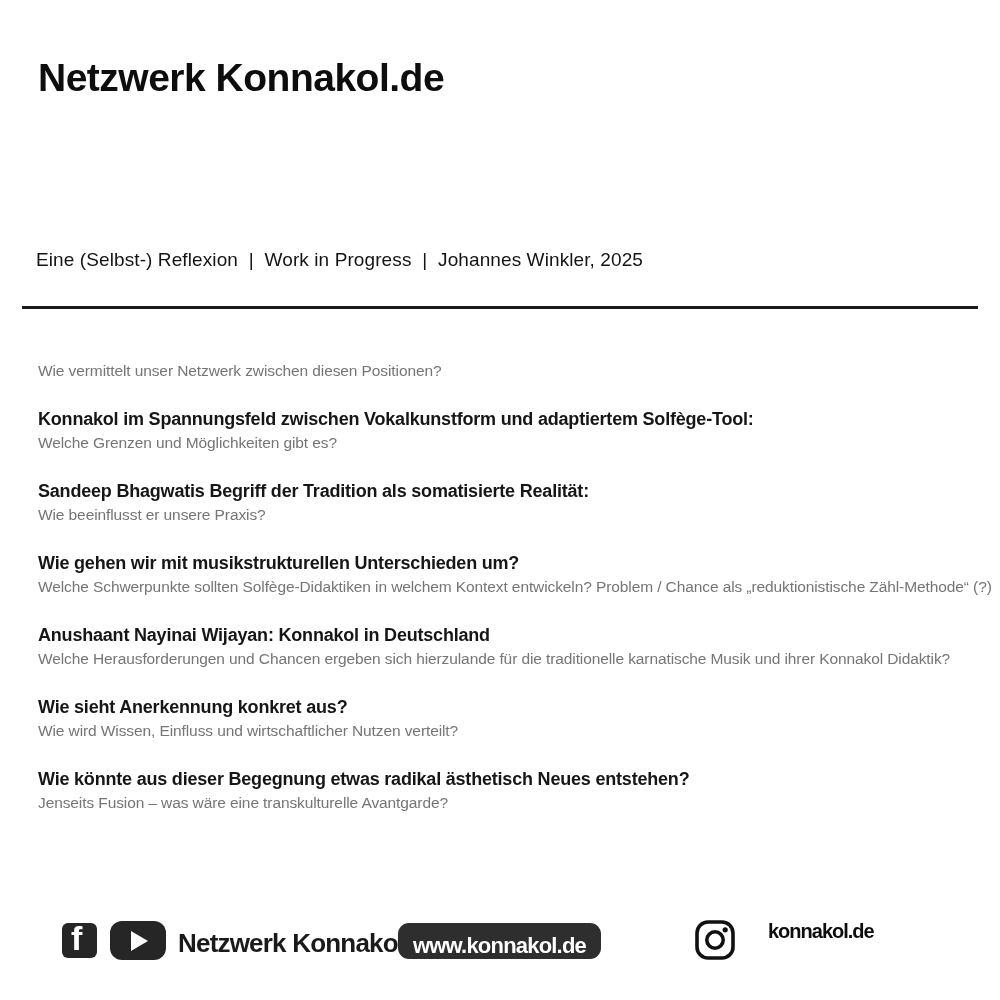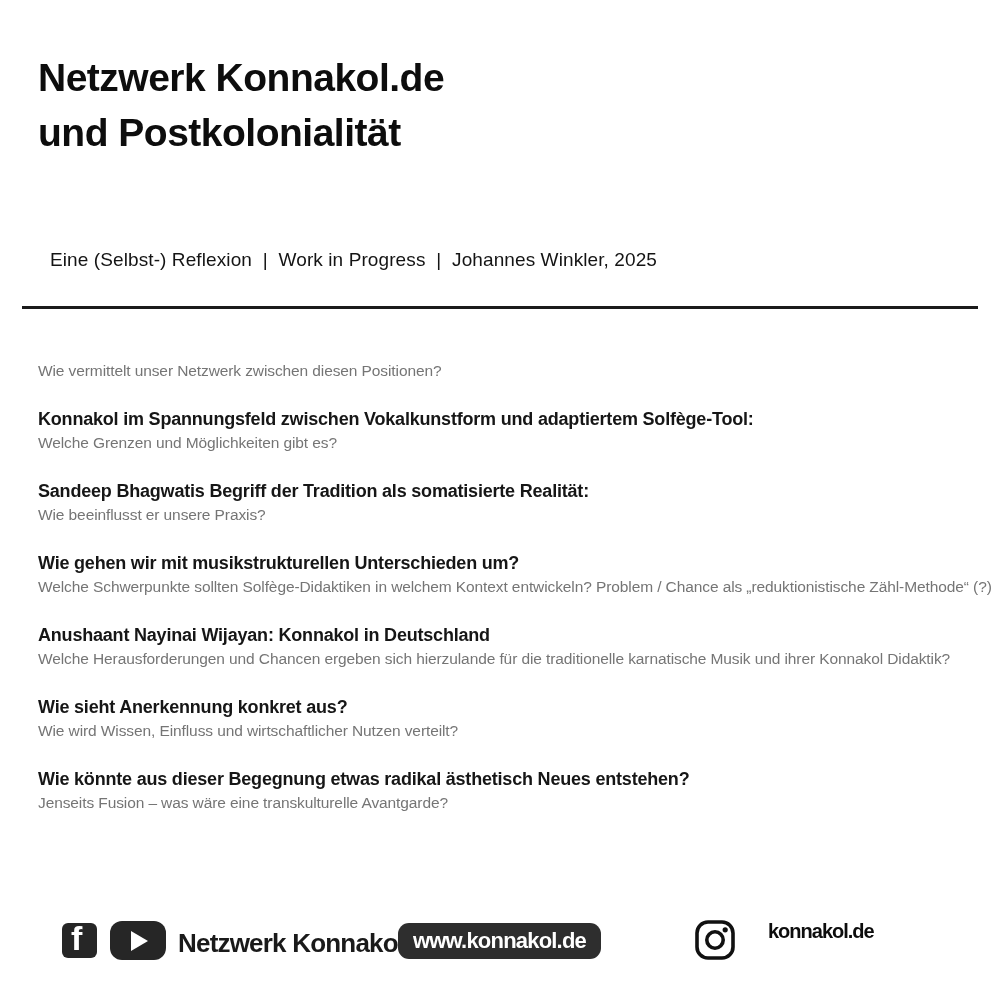--- a/index.html
+++ b/index.html
@@ -15,21 +15,21 @@
   
   .title{
     position:absolute;left:38px;top:50px;right:30px;
     font-size:39px;font-weight:bold;line-height:55px;
     color:#0d0d0d;letter-spacing:-0.5px;
   }
   .title div{white-space:nowrap;}
 
   
   .subtitle{
-    position:absolute;left:50px;top:249px;
+    position:absolute;left:36px;top:249px;
     font-size:19px;color:#141414;white-space:pre;
     letter-spacing:0.1px;
   }
 
   
   .divider{
     position:absolute;left:22px;right:22px;top:306px;
     height:3px;background:#1b1b1b;
   }
 
@@ -68,41 +68,40 @@
     border-bottom:10px solid transparent;
   }
   .footer-label{
     position:absolute;left:178px;top:13px;
     font-size:26px;font-weight:bold;color:#1a1a1a;
     letter-spacing:-0.8px;white-space:nowrap;
   }
   .pill{
     position:absolute;left:398px;top:8px;width:203px;height:36px;
     background:#2e2e2e;border-radius:11px;
-    display:flex;align-items:center;justify-content:center;
+    display:flex;align-items:flex-end;justify-content:center;
   }
   .pill span{
     font-size:22px;font-weight:bold;color:#ffffff;
     letter-spacing:-0.8px;white-space:nowrap;
   }
   .insta-icon{position:absolute;left:694px;top:4px;width:42px;height:42px;}
   .handle{
     position:absolute;left:768px;top:5px;
     font-size:20px;font-weight:bold;color:#0d0d0d;
     letter-spacing:-1px;white-space:nowrap;
   }
 </style>
 </head>
 <body>
 
 <div class="slide">
 
   <div class="title">
     <div>Netzwerk Konnakol.de</div>
-    <div>und Postkolonialität</div>
   </div>
 
   <div class="subtitle">Eine (Selbst-) Reflexion  |  Work in Progress  |  Johannes Winkler, 2025</div>
 
   <div class="divider"></div>
 
   <div class="sections">
     <div class="section">
       <div class="question">Wie vermittelt unser Netzwerk zwischen diesen Positionen?</div>
     </div>

